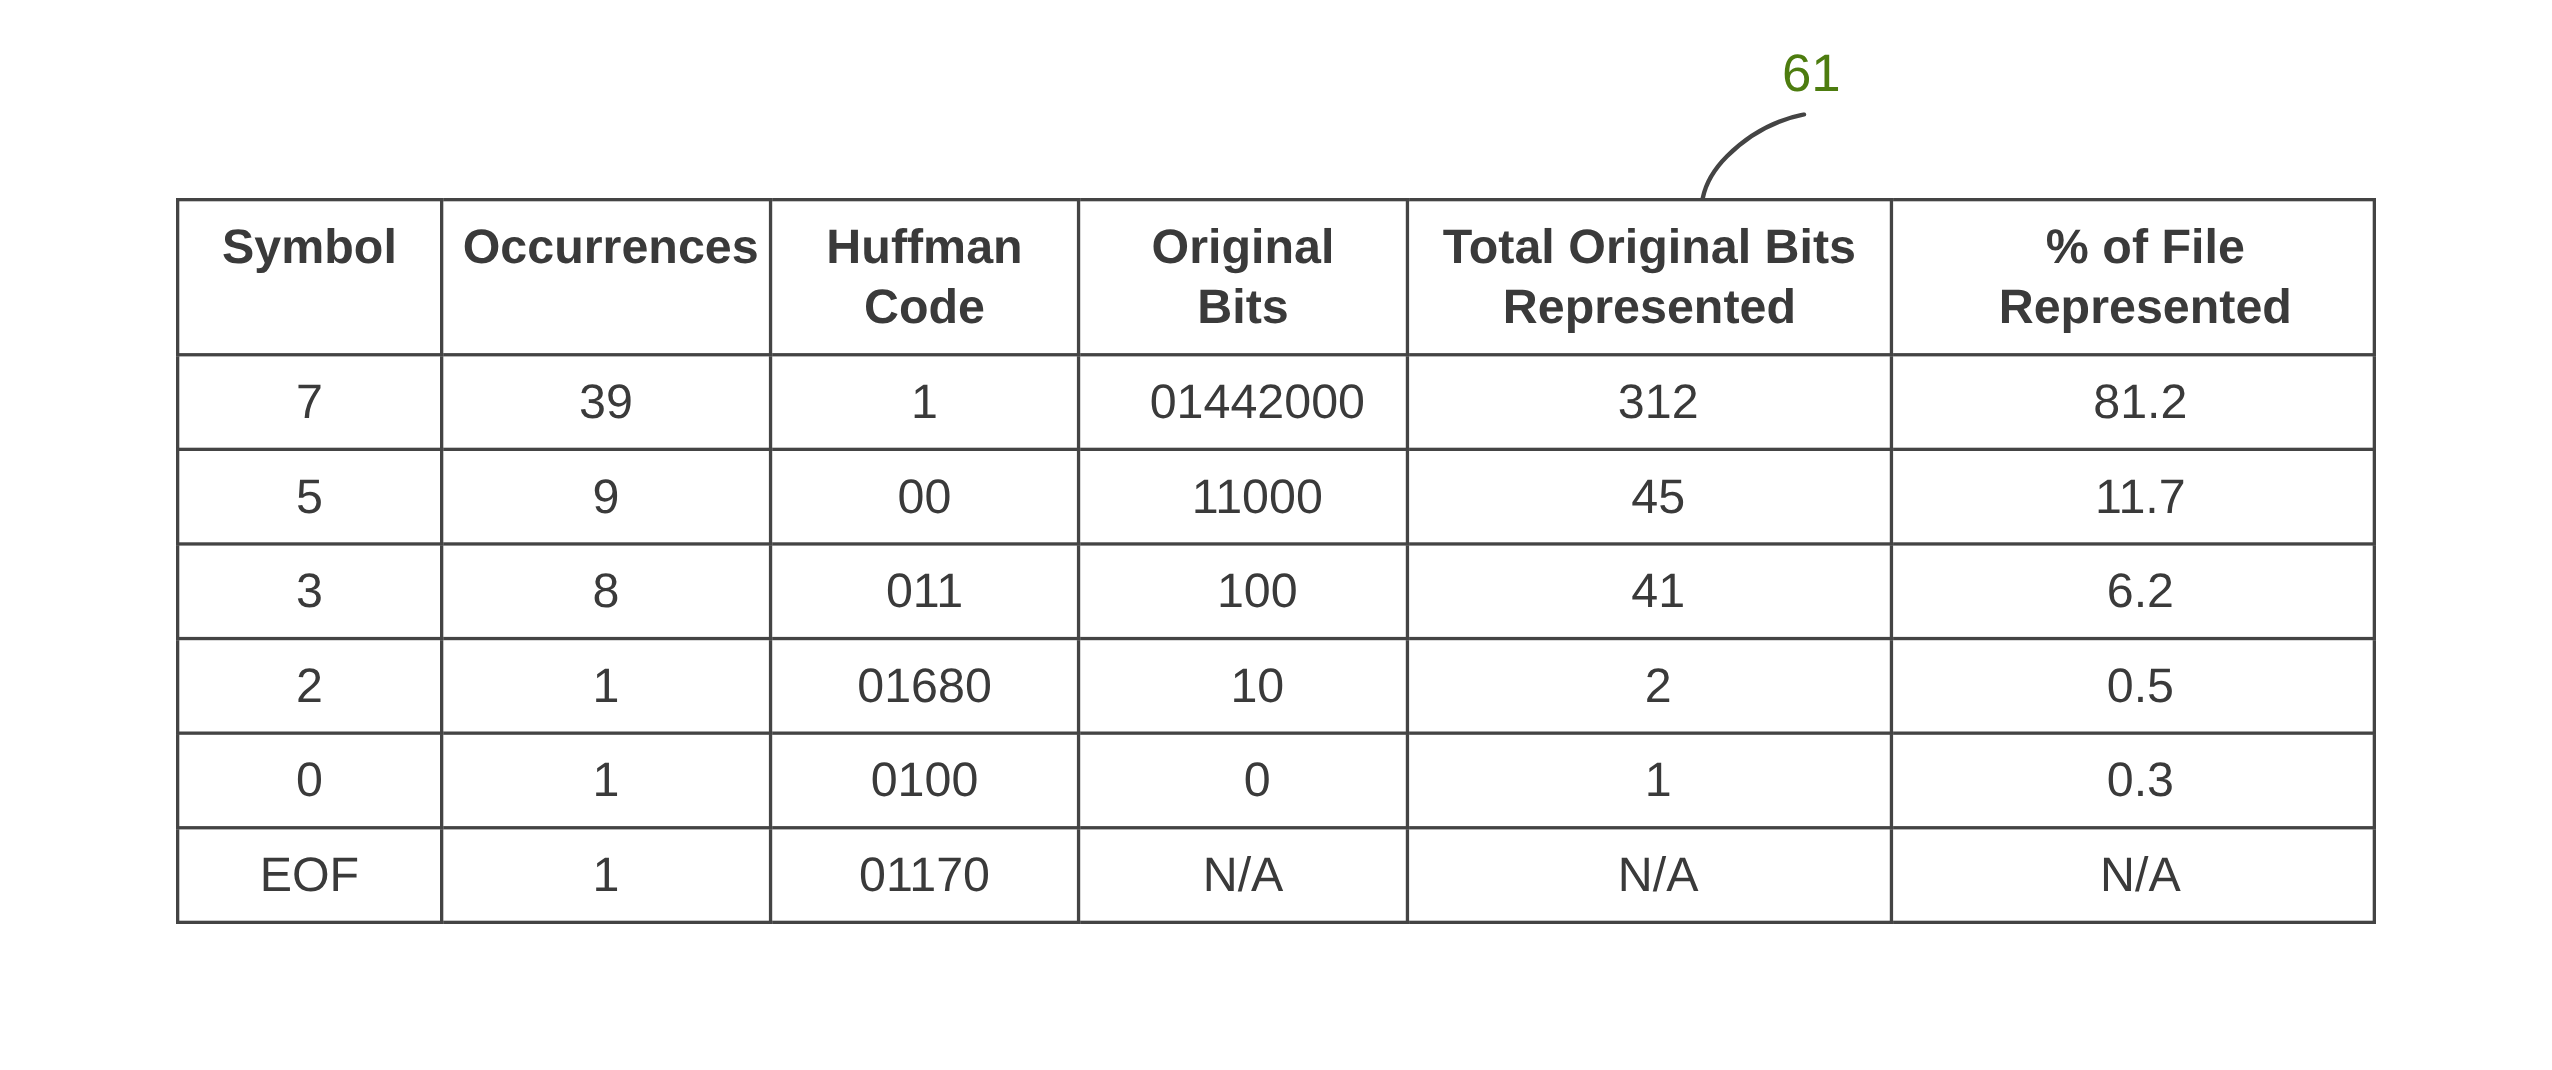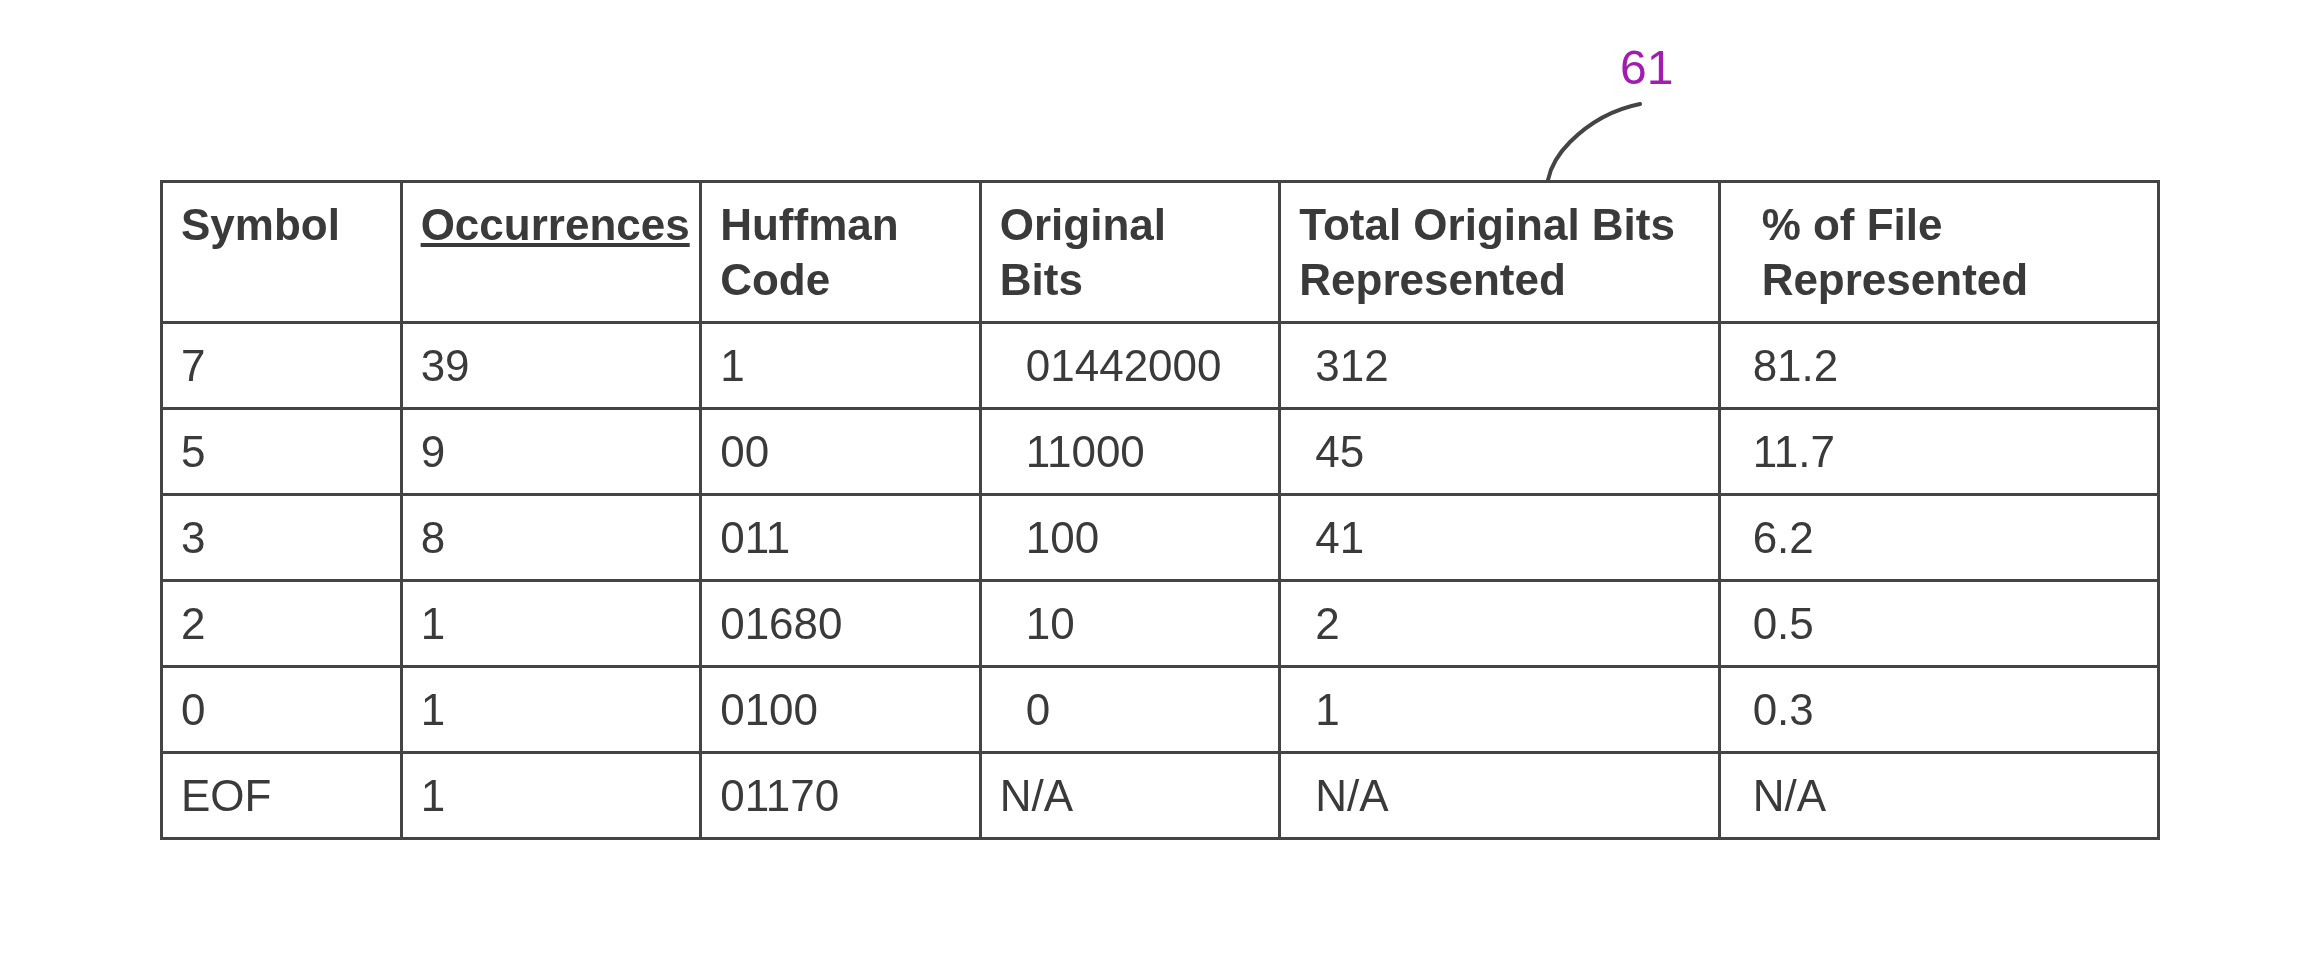--- a/index.html
+++ b/index.html
@@ -18,51 +18,51 @@
       position: relative;
       width: 100%;
       height: 140px;
     }
     .callout-label {
       position: absolute;
       top: 0;
       left: 1460px;
       font-size: 48px;
       font-weight: 400;
-      color: #a21caf;
+      color: #4d7c0f;
     }
     .callout-line {
       position: absolute;
       top: 62px;
       left: 1380px;
       width: 120px;
       height: 78px;
       pointer-events: none;
     }
     table {
       border-collapse: collapse;
       width: 100%;
       table-layout: fixed;
     }
     th, td {
       border: 3px solid #444;
       padding: 14px 18px;
-      text-align: left;
+      text-align: center;
       font-size: 44px;
       vertical-align: top;
       line-height: 1.25;
     }
     th {
       font-weight: 700;
     }
     td {
       font-weight: 400;
     }
     .col-symbol   { width: 12%; }
-    .col-occ      { width: 15%; text-decoration: underline; }
+    .col-occ      { width: 15%; }
     .col-huff     { width: 14%; }
     .col-origbits { width: 15%; }
     .col-total    { width: 22%; }
     .col-percent  { width: 22%; padding-left: 41px; }
     .pad-origbits { padding-left: 44px; }
     .pad-total    { padding-left: 34px; }
     .pad-percent  { padding-left: 32px; }
   </style>
 </head>
 <body>

